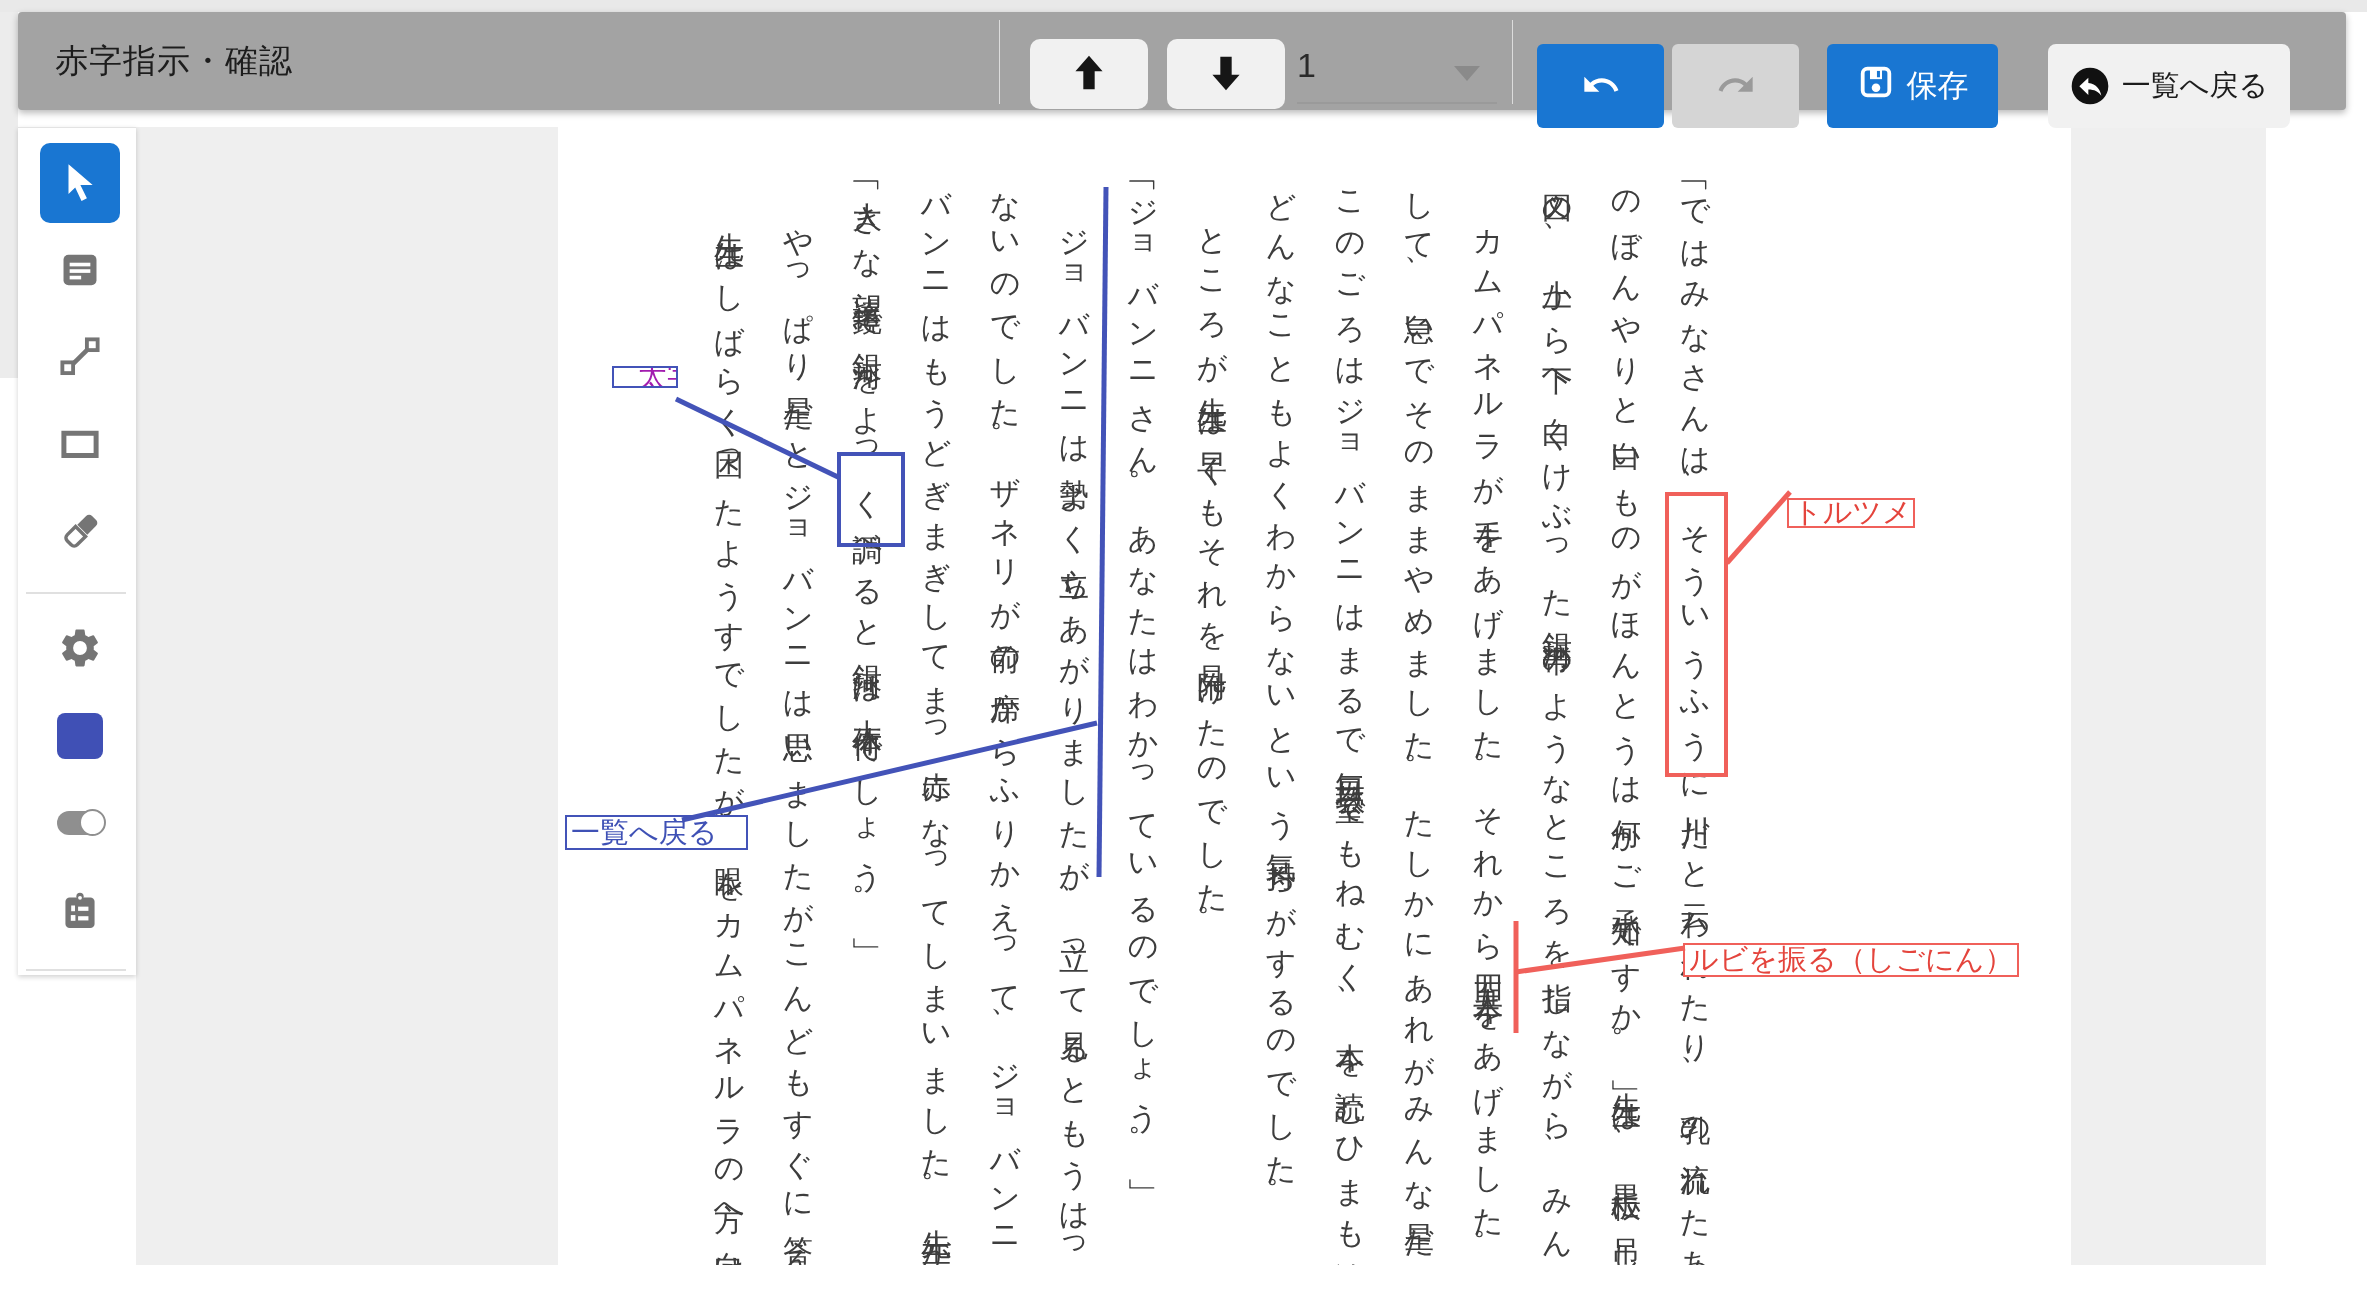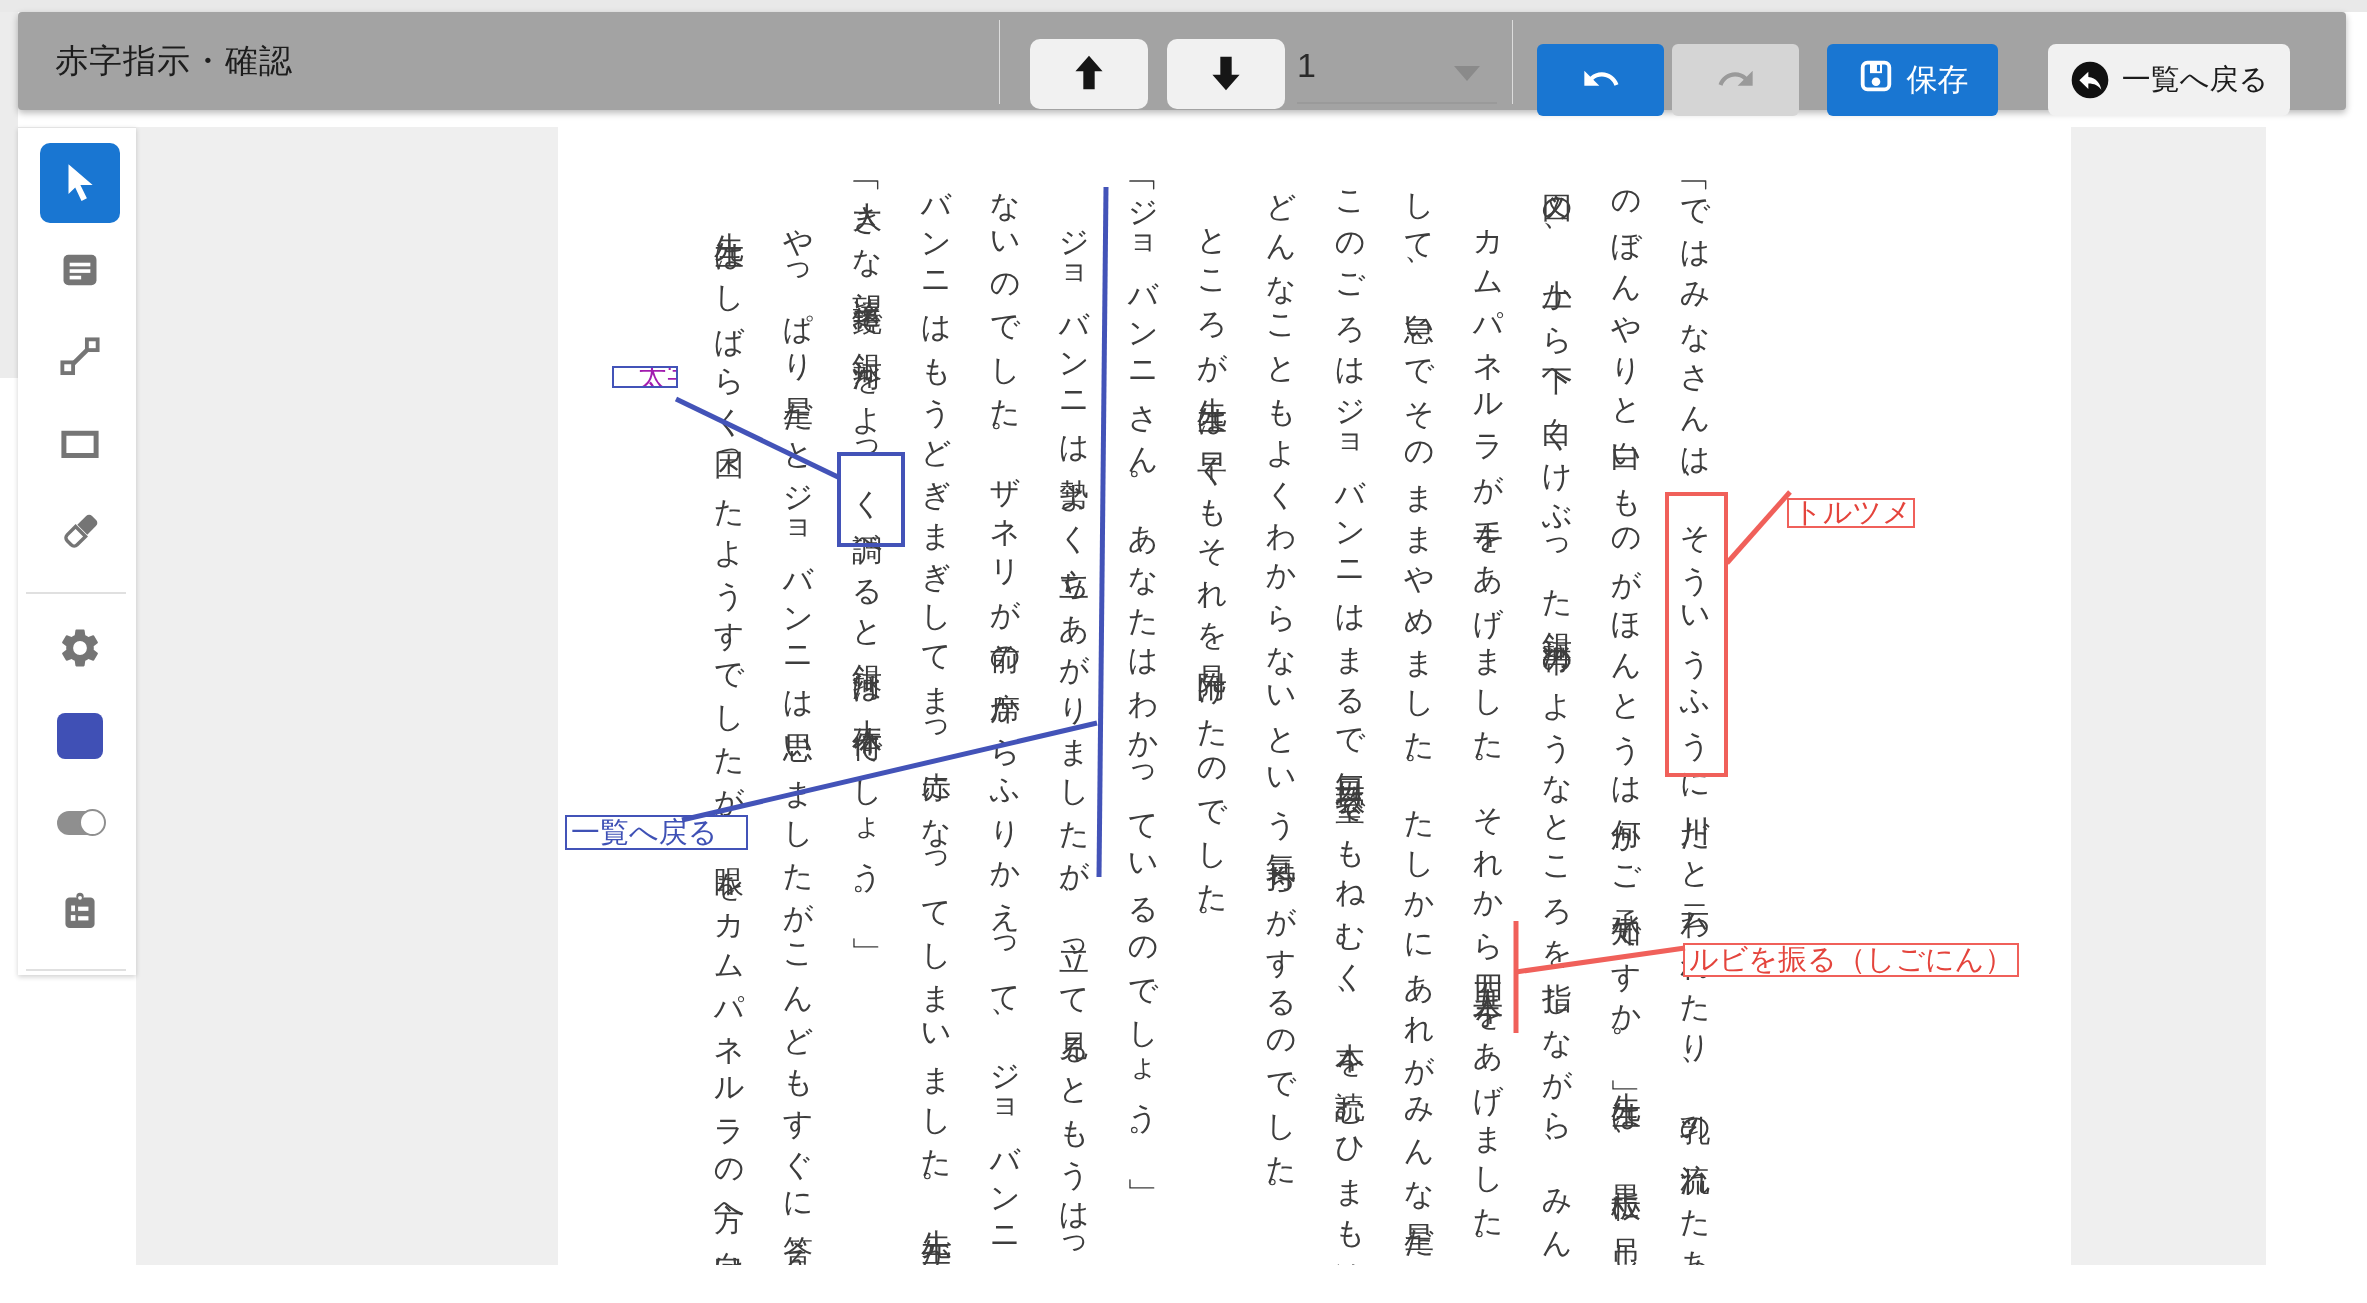--- a/index.html
+++ b/index.html
@@ -18,21 +18,21 @@
   .tb-sep { position:absolute; top:8px; height:84px; width:1px; background:#dcdcdc; }
   .sep1 { left:981px; } .sep2 { left:1494px; }
   .nav-btn { position:absolute; top:27px; width:118px; height:70px; background:#f1f1f1; border:none;
              border-radius:10px; display:flex; align-items:center; justify-content:center; cursor:pointer; }
   .nav-up { left:1012px; } .nav-down { left:1149px; }
   .page-select { position:absolute; left:1262px; top:22px; width:218px; height:70px; cursor:pointer; }
   .page-num { position:absolute; left:17px; top:12px; font-size:34px; color:#2a2a2a; }
   .page-underline { position:absolute; left:17px; bottom:0; width:200px; height:2px; background:#9a9a9a; }
   .caret-down { position:absolute; right:18px; top:32px; width:0; height:0;
                 border-left:13px solid transparent; border-right:13px solid transparent; border-top:15px solid #8a8a8a; }
-  .tb-btn { position:absolute; top:32px; height:72px; border:none; border-radius:6px; cursor:pointer;
+  .tb-btn { position:absolute; top:32px; height:84px; border:none; border-radius:6px; cursor:pointer;
             display:flex; align-items:center; justify-content:center; gap:12px; }
   .btn-undo { left:1519px; width:127px; background:#1976d2; }
   .btn-redo { left:1654px; width:127px; background:#d5d5d5; cursor:default; }
   .btn-save { left:1809px; width:171px; background:#1976d2; color:#fff; font-size:31px; }
   .btn-back { left:2030px; width:242px; background:#f1f1f1; color:#1c1c1c; font-size:29px; border-radius:8px; }
 
   
   .sidebar { position:absolute; left:18px; top:127px; width:118px; height:848px; background:#fff;
              border-top:1px solid #e3e3e3; box-shadow:0 2px 5px rgba(0,0,0,.18); z-index:10; }
   .tool { position:absolute; left:22px; width:80px; height:80px; border:none; background:transparent;

